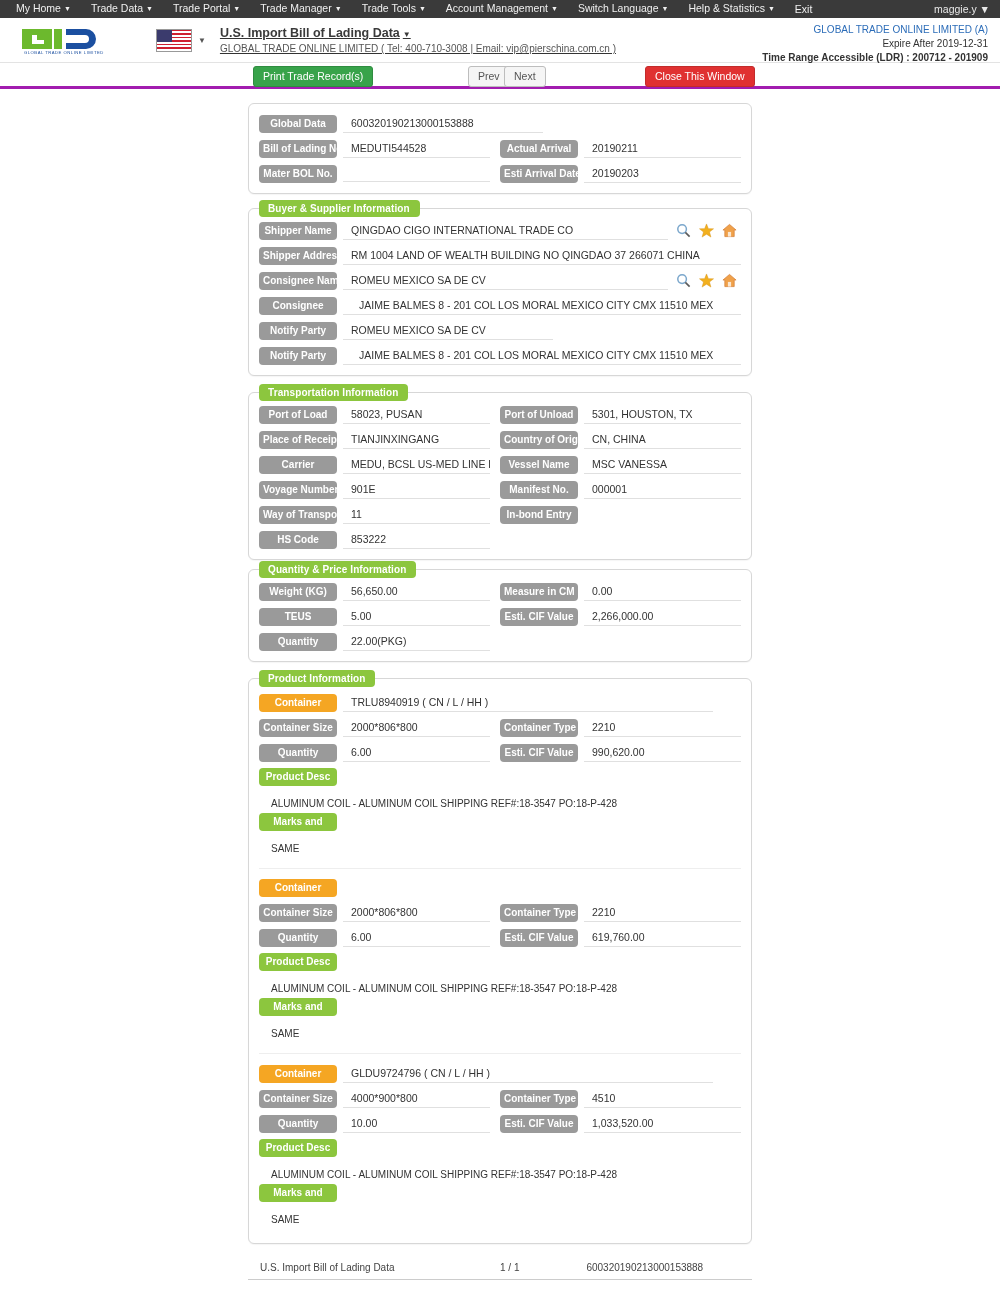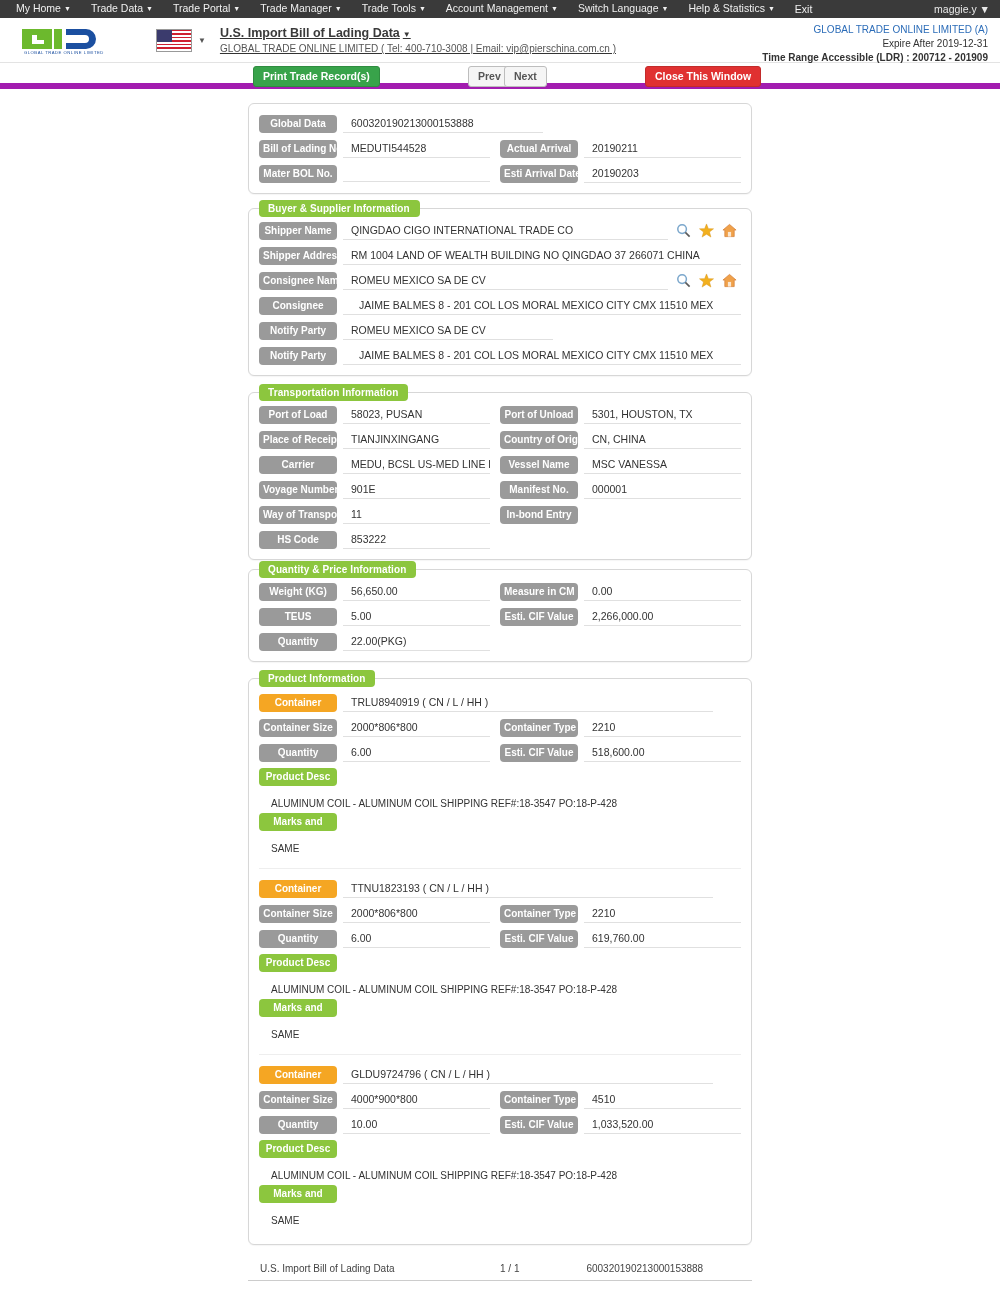--- a/index.html
+++ b/index.html
@@ -79,22 +79,21 @@
   }
   .acct-name { color:#2b6cb8; font-size:10px; font-weight:normal; }
   .acct-exp  { color:#333; font-size:10px; font-weight:normal; margin-top:2px;}
   .acct-rng  { color:#333; font-size:10px; margin-top:2px;font-weight:bold;}
 
   
   .btnbar {
     height:26px;
     background:#fff;
     position:relative;
-    border-bottom:6px solid #a21caf;
-    font-weight:bold;
+    border-bottom:3px solid #a21caf;
   }
   .btn {
     position:absolute;
     top:3px;
     font-size:10.5px;
     border-radius:3px;
     padding:3px 9px;
     cursor:pointer;
     line-height:13px;
     white-space:nowrap;
@@ -492,38 +491,37 @@
           <div class="val">2210</div>
         </div>
       </div>
       <div class="row">
         <div class="half">
           <div class="lab">Quantity</div>
           <div class="val narrow">6.00</div>
         </div>
         <div class="half">
           <div class="lab">Esti. CIF Value</div>
-          <div class="val">518,600.00</div>
+          <div class="val">990,620.00</div>
         </div>
       </div>
       <div class="row">
         <div class="lab green">Product Desc</div>
       </div>
       <div class="desc-text">ALUMINUM COIL - ALUMINUM COIL SHIPPING REF#:18-3547 PO:18-P-428</div>
       <div class="row">
         <div class="lab green">Marks and</div>
       </div>
       <div class="desc-text">SAME</div>
     </div>
 
     <div class="prodblock">
       <div class="row">
         <div class="full">
           <div class="lab orange">Container</div>
-          <div class="val" style="margin-right:28px">TTNU1823193 ( CN / L / HH )</div>
         </div>
       </div>
       <div class="row">
         <div class="half">
           <div class="lab">Container Size</div>
           <div class="val narrow">2000*806*800</div>
         </div>
         <div class="half">
           <div class="lab">Container Type</div>
           <div class="val">2210</div>

